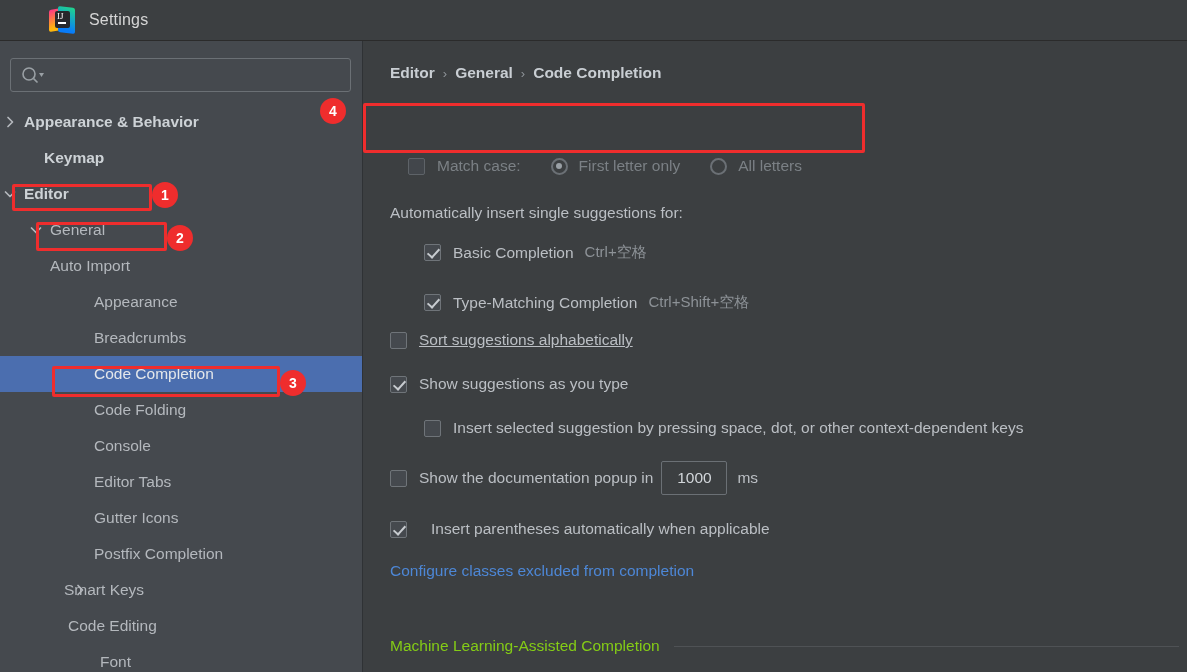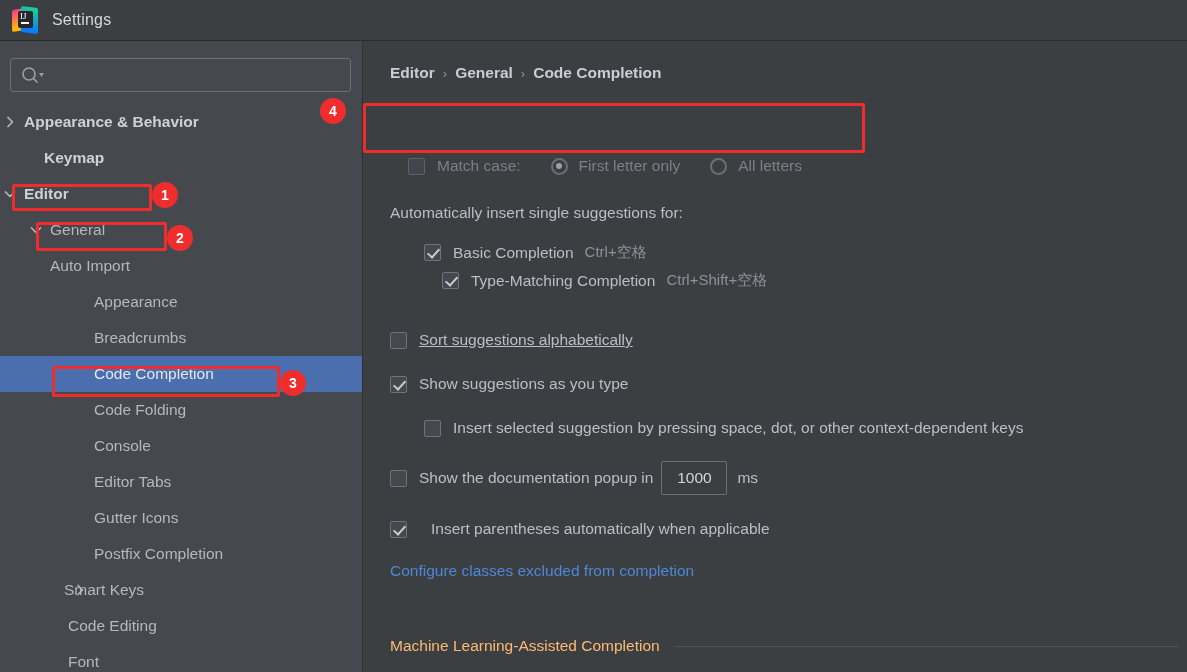--- a/index.html
+++ b/index.html
@@ -10,21 +10,21 @@
     background: #3c3f41;
     font-family: "Liberation Sans", sans-serif;
   }
 
   
   #titlebar {
     position: absolute; left: 0; top: 0;
     width: 1187px; height: 41px;
     background: #3c3f41;
     border-bottom: 1px solid #2b2b2b;
-    display: flex; align-items: center;
+    display: flex; align-items: center; padding-left: 37px;
   }
   #app-logo {
     width: 26px; height: 26px;
     margin-left: 12px; margin-right: 14px;
     position: relative; flex: none;
   }
   #app-logo .lg-a, #app-logo .lg-b, #app-logo .lg-c {
     position: absolute; border-radius: 2px;
   }
   #app-logo .lg-a { left:0; top:2px; width:13px; height:22px; background:linear-gradient(160deg,#ff318c 0%, #fdb60d 75%); transform: skewY(-8deg);}
@@ -178,21 +178,21 @@
     left: 26px; top: 521px;
     color: #4d87d6;
     font-size: 15.5px;
     cursor: pointer;
   }
 
   #ml-section-title {
     position: absolute; left: 26px; top: 596px;
     display: flex; align-items: center;
     width: 795px;
-    color: #fdba74; font-size: 15.5px; white-space: nowrap;
+    color: #84cc16; font-size: 15.5px; white-space: nowrap;
   }
   #ml-section-rule {
     flex: 1; height: 1px; background: #4f5255; margin-left: 14px; margin-right: 6px;
   }
 
   
   .anno-box {
     position: absolute;
     border: 3px solid #f23b3b;
     border-radius: 2px;
@@ -286,21 +286,21 @@
       <div class="tree-row">
         <span class="tree-arrow" style="left: 72px;"><svg viewBox="0 0 16 16" width="16" height="16">
             <path d="M6 3.5 L10.5 8 L6 12.5" fill="none" stroke="#b4b8bd" stroke-width="1.7" stroke-linecap="round" stroke-linejoin="round"></path>
           </svg></span>
         <span class="tree-label" style="margin-left: 64px; text-align: center;">Smart Keys</span>
       </div>
       <div class="tree-row">
         <span class="tree-label" style="margin-left: 68px;">Code Editing</span>
       </div>
       <div class="tree-row">
-        <span class="tree-label" style="margin-left: 68px;">Font</span>
+        <span class="tree-label" style="margin-left: 100px;">Font</span>
       </div>
     </div>
 
   <div id="tree-scrollbar-track">
     
   </div>
 </div>
 
 <div id="right-panel">
 
@@ -328,21 +328,21 @@
   <div class="row" style="left:26px; top:163px;">
     <span>Automatically insert single suggestions for:</span>
   </div>
 
   <div class="row" style="left:60px; top:202px;">
     <span class="cb checked"></span>
     <span>Basic Completion</span>
     <span class="shortcut">Ctrl+空格</span>
   </div>
 
-  <div class="row" style="left:60px; top:230px;margin-left:18px;">
+  <div class="row" style="left:60px; top:252px;">
     <span class="cb checked"></span>
     <span>Type-Matching Completion</span>
     <span class="shortcut">Ctrl+Shift+空格</span>
   </div>
 
   <div class="row" style="left:26px; top:290px;text-decoration:underline;">
     <span class="cb"></span>
     <span>Sort suggestions alphabetically</span>
   </div>
 

